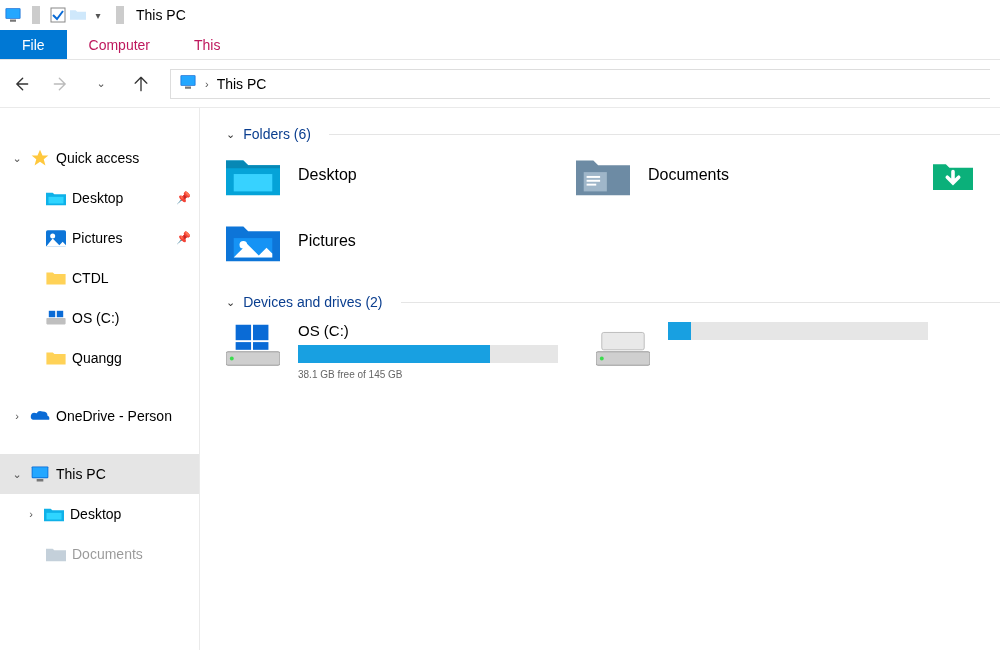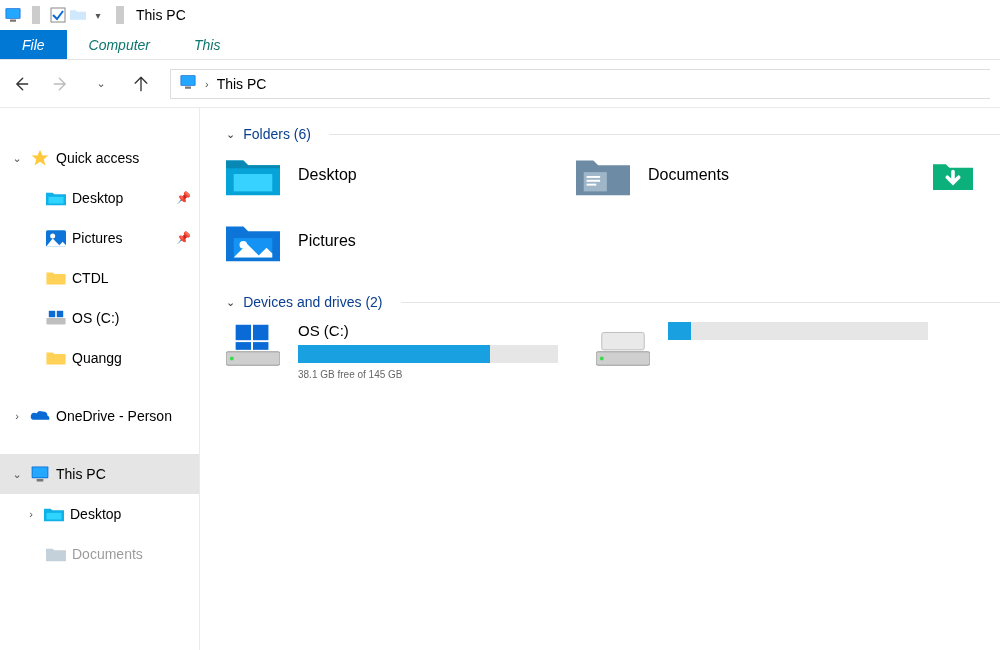--- a/index.html
+++ b/index.html
@@ -7,23 +7,23 @@
 
 
 .title-bar { height: 30px; display: flex; align-items: center; padding: 0 4px; gap: 4px; }
 .title-bar .sys-icon { width: 18px; height: 18px; }
 .title-bar .qa-icon { width: 16px; height: 16px; display:flex; align-items:center; justify-content:center; }
 .title-bar .divider { width: 1px; height: 18px; background: #ccc; margin: 0 6px; }
 .title-bar .title-text { margin-left: 2px; }
 
 
 .ribbon { height: 30px; display: flex; align-items: stretch; border-bottom: 1px solid #e5e5e5; }
-.ribbon .tab { padding: 8px 22px; display: flex; align-items: center; cursor: default; font-style: italic; }
+.ribbon .tab { padding: 8px 22px; display: flex; align-items: center; cursor: default; }
 .ribbon .tab.file { background: #0078d4; color: #fff; }
-.ribbon .tab.plain { color: #0f766e; }
+.ribbon .tab.plain { color: #be185d; }
 
 
 .nav-row { height: 48px; display: flex; align-items: center; padding: 0 10px; gap: 18px; border-bottom: 1px solid #eaeaea; }
 .nav-btn { width: 22px; height: 22px; display: flex; align-items: center; justify-content: center; color: #444; }
 .address { flex: 1; height: 30px; border: 1px solid #ddd; border-right: none; display: flex; align-items: center; padding: 0 8px; gap: 8px; }
 .address .crumb { display: flex; align-items: center; gap: 8px; }
 
 
 .body-row { display: flex; height: calc(650px - 30px - 30px - 48px); }
 .sidebar { width: 200px; border-right: 1px solid #eaeaea; padding-top: 30px; overflow: hidden; }

